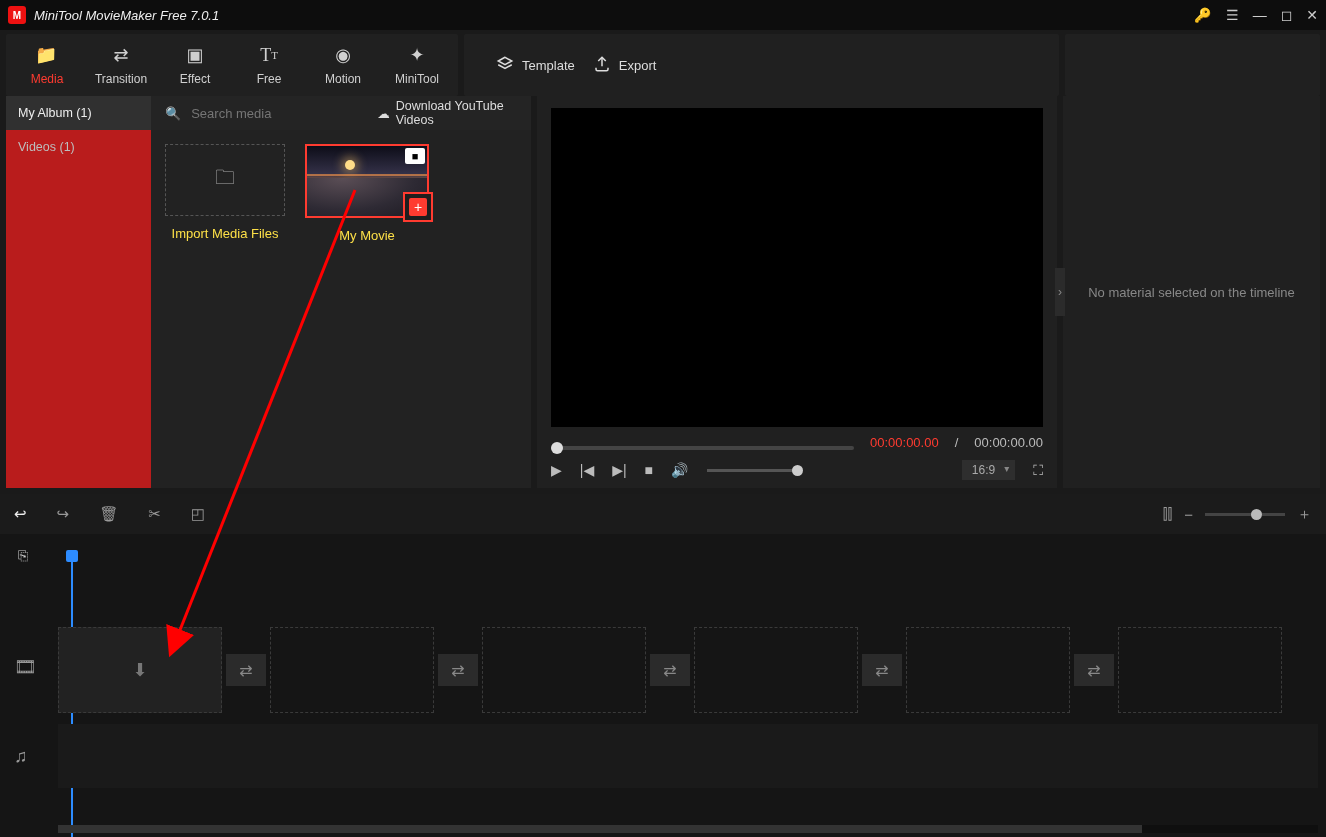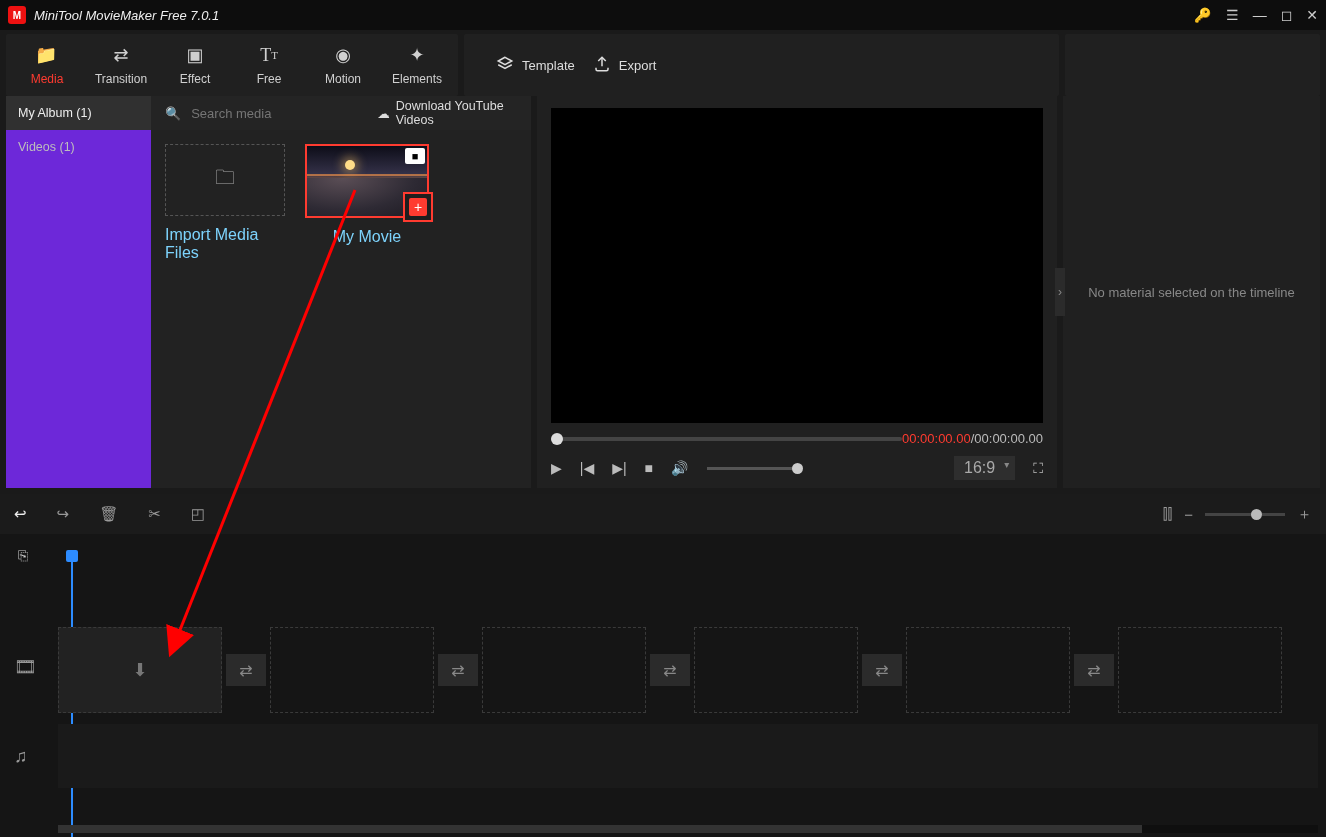--- a/index.html
+++ b/index.html
@@ -24,51 +24,51 @@
 
   .player-header { background:#202020; border-radius:2px; flex:1; display:flex; align-items:center; padding:0 14px; }
   .player-header .ph-title { flex:1; color:#ccc; }
   .ph-btn { display:flex; align-items:center; gap:8px; color:#ddd; margin-left:18px; cursor:pointer; }
 
   .right-header { width:255px; background:#202020; border-radius:2px; }
 
   
   .main { display:flex; gap:6px; padding:0 6px 6px 6px; height:398px; }
   .media-panel { width:525px; background:#1e1e1e; display:flex; }
-  .media-side { width:145px; background:#6d28d9; }
+  .media-side { width:145px; background:#b91c1c; }
   .media-side .ms-item { padding:10px 12px; color:#bdbdbd; cursor:pointer; font-size:12.5px; }
   .media-side .ms-item.active { background:#303030; color:#eee; }
   .media-body { flex:1; display:flex; flex-direction:column; background:#222; }
   .media-search { height:34px; display:flex; align-items:center; padding:0 14px; gap:10px; background:#242424; }
   .media-search input { flex:1; background:transparent; border:none; outline:none; color:#888; font-size:13px; }
   .media-search .dl { color:#ddd; font-size:12.5px; display:flex; align-items:center; gap:6px; cursor:pointer; }
   .media-grid { flex:1; padding:14px; display:flex; gap:22px; align-items:flex-start; }
   .media-item { width:120px; display:flex; flex-direction:column; align-items:center; gap:10px; cursor:pointer; }
   .import-box { width:120px; height:72px; border:1px dashed #555; display:flex; align-items:center; justify-content:center; color:#aaa; font-size:20px; }
   .thumb-wrap { position:relative; width:124px; height:74px; border:2px solid #ff3b30; background:linear-gradient(180deg,#0d0d18 0%,#343148 40%,#a76a3a 55%,#2a2530 100%); }
   .thumb-wrap .sun { position:absolute; left:38px; top:14px; width:10px; height:10px; background:#ffdd88; border-radius:50%; box-shadow:0 0 10px 4px rgba(255,200,100,.4); }
   .thumb-wrap .horizon { position:absolute; top:28px; left:0; right:0; height:2px; background:#ff9a4a; opacity:.6;}
   .thumb-wrap .clouds { position:absolute; left:0; right:0; bottom:0; height:38px; background:radial-gradient(ellipse at 30% 0%, #5b4e56 0%, #2e2a34 60%, #1d1a22 100%); }
   .thumb-cam { position:absolute; top:2px; right:2px; width:20px; height:16px; background:#fff; color:#000; border-radius:2px; display:flex; align-items:center; justify-content:center; font-size:11px;}
   .thumb-add { position:absolute; right:-6px; bottom:-6px; width:30px; height:30px; border:2px solid #ff3b30; background:#1e1e1e; display:flex; align-items:center; justify-content:center; }
   .thumb-add .plus { width:18px; height:18px; background:#ff3b30; color:#fff; display:flex; align-items:center; justify-content:center; font-size:14px; border-radius:2px; }
-  .media-item .mlabel { font-size:16px; color:#7dd3fc; }
+  .media-item .mlabel { font-size:13px; color:#fde047; }
 
   .player-panel { flex:1; background:#202020; display:flex; flex-direction:column; padding:12px 12px 8px 12px; position:relative; }
   .player-view { flex:1; background:#000; margin:0 2px; }
-  .player-progress { display:flex; align-items:center; gap:0; padding:8px 2px 4px 2px; }
+  .player-progress { display:flex; align-items:flex-end; gap:16px; padding:8px 2px 4px 2px; }
   .progress-track { flex:1; height:4px; background:#444; border-radius:2px; position:relative; }
   .progress-knob { position:absolute; left:0; top:-4px; width:12px; height:12px; background:#ddd; border-radius:50%; }
   .time-cur { color:#ff3b30; font-size:13px; }
   .time-tot { color:#bbb; font-size:13px; }
   .player-controls { display:flex; align-items:center; gap:18px; padding:6px 2px 0 2px; color:#bbb; }
   .player-controls .spacer { flex:1; }
   .vol-track { width:90px; height:3px; background:#555; position:relative; }
   .vol-track::after{content:"";position:absolute;right:-6px;top:-4px;width:11px;height:11px;background:#ccc;border-radius:50%;}
-  .aspect-sel { background:#2e2e2e; color:#aaa; padding:3px 20px 3px 10px; font-size:16px; position:relative; }
+  .aspect-sel { background:#2e2e2e; color:#aaa; padding:3px 20px 3px 10px; font-size:12px; position:relative; }
   .aspect-sel::after{content:"▾"; position:absolute; right:6px; top:3px; font-size:10px; color:#888;}
   .pc-icon { cursor:pointer; font-size:14px; }
 
   .inspect-panel { width:257px; background:#202020; display:flex; align-items:center; justify-content:center; color:#888; font-size:13px; position:relative; }
   .inspect-toggle { position:absolute; left:-8px; top:50%; transform:translateY(-50%); width:10px; height:48px; background:#2b2b2b; color:#888; display:flex; align-items:center; justify-content:center; font-size:12px; cursor:pointer;}
 
   
   .tl-toolbar { height:40px; background:#1b1b1b; display:flex; align-items:center; padding:0 14px; gap:30px; color:#999; }
   .tl-toolbar .tl-right { margin-left:auto; display:flex; align-items:center; gap:12px; }
   .zoom-track { width:80px; height:3px; background:#444; position:relative; }
@@ -128,21 +128,21 @@
       <div class="tab">
         <div class="ticon" style="font-family:serif;">T<span style="font-size:11px;">T</span></div>
         <div class="tlabel">Free</div>
       </div>
       <div class="tab">
         <div class="ticon">◉</div>
         <div class="tlabel">Motion</div>
       </div>
       <div class="tab">
         <div class="ticon">✦</div>
-        <div class="tlabel">Elements</div>
+        <div class="tlabel">MiniTool</div>
       </div>
     </div>
 
     <div class="player-header">
       <div class="ph-btn">
         <span>
           <svg width="18" height="18" viewBox="0 0 24 24" fill="none" stroke="#ddd" stroke-width="2">
               <polygon points="12 3 3 8 12 13 21 8 12 3"></polygon>
               <polyline points="3 13 12 18 21 13"></polyline>
             </svg>

